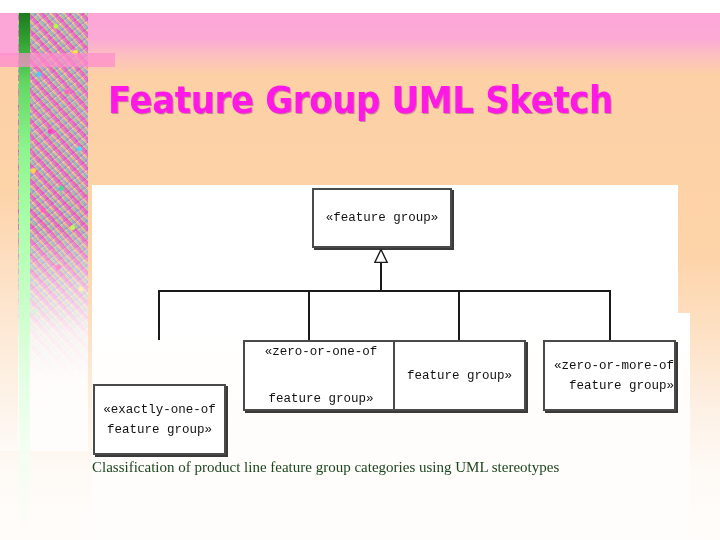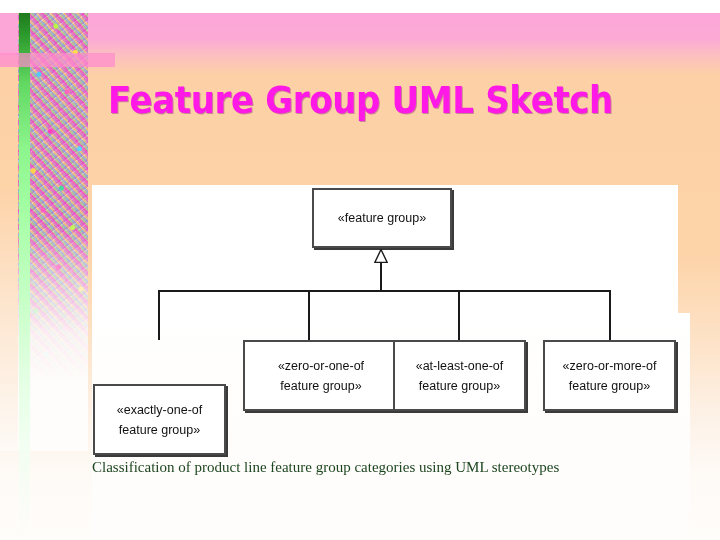--- a/index.html
+++ b/index.html
@@ -189,33 +189,33 @@
   .uml-box {
     position: absolute;
     box-sizing: border-box;
     background: #ffffff;
     border: 2px solid #4a4a4a;
     box-shadow: 2px 2px 0 0 #3a3a3a;
     display: flex;
     flex-direction: column;
     align-items: center;
     justify-content: center;
-    font-family: Liberation Sans, sans-serif;
+    font-family: Liberation Mono, monospace;
     font-size: 12.5px;
     line-height: 20px;
     color: #111111;
     text-align: center;
   }
   .uml-box .l1, .uml-box .l2 { display: block; white-space: nowrap; }
 
   #box-root   { left: 312px; top: 175px; width: 140px; height: 60px; }
   #box-child0 { left: 93px;  top: 327px; width: 133px; height: 71px; margin-top: 44px; }
-  #box-child1 { left: 243px; top: 327px; width: 156px; height: 71px; }
+  #box-child1 { left: 243px; top: 327px; width: 156px; height: 71px; justify-content: space-between; }
   #box-child2 { left: 393px; top: 327px; width: 133px; height: 71px; }
-  #box-child3 { left: 543px; top: 327px; width: 133px; height: 71px; }
+  #box-child3 { left: 543px; top: 327px; width: 133px; height: 71px; align-items: flex-end; }
   .gen-triangle-outline {
     position: absolute;
     left: 374px;
     top: 236px;
     width: 14px;
     height: 14px;
   }
   .gen-stem {
     position: absolute;
     left: 380px;
@@ -300,21 +300,20 @@
       <span class="l1">«exactly-one-of</span>
       <span class="l2">feature group»</span>
     </div>
 
     <div class="uml-box" id="box-child1">
       <span class="l1">«zero-or-one-of</span>
       <span class="l2">feature group»</span>
     </div>
 
     <div class="uml-box" id="box-child2">
-      <span class="l1">«at-least-one-of</span>
       <span class="l2">feature group»</span>
     </div>
 
     <div class="uml-box" id="box-child3">
       <span class="l1">«zero-or-more-of</span>
       <span class="l2">feature group»</span>
     </div>
 
   </div>
 

